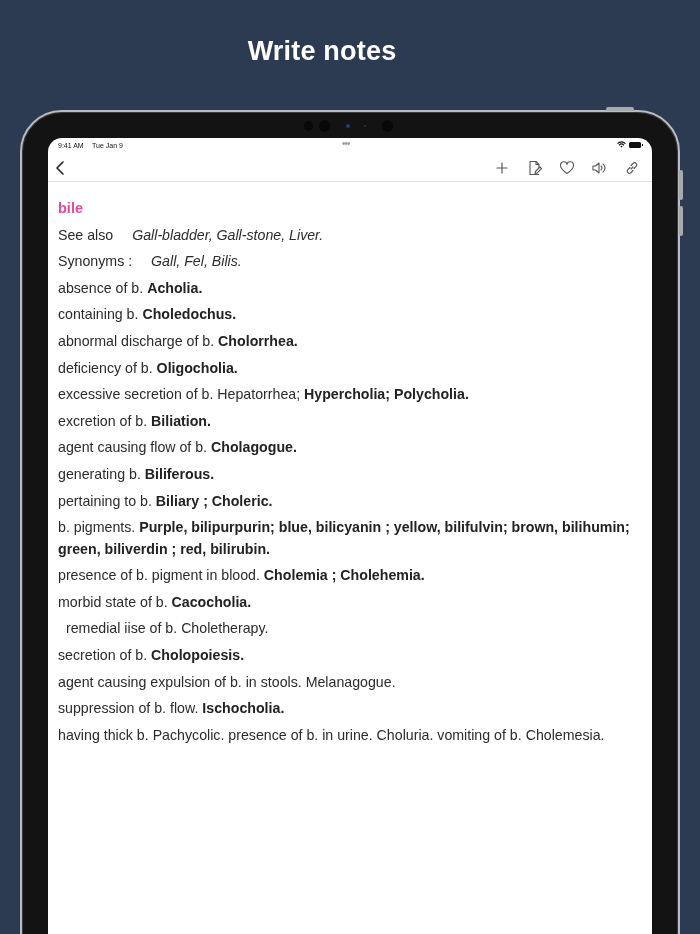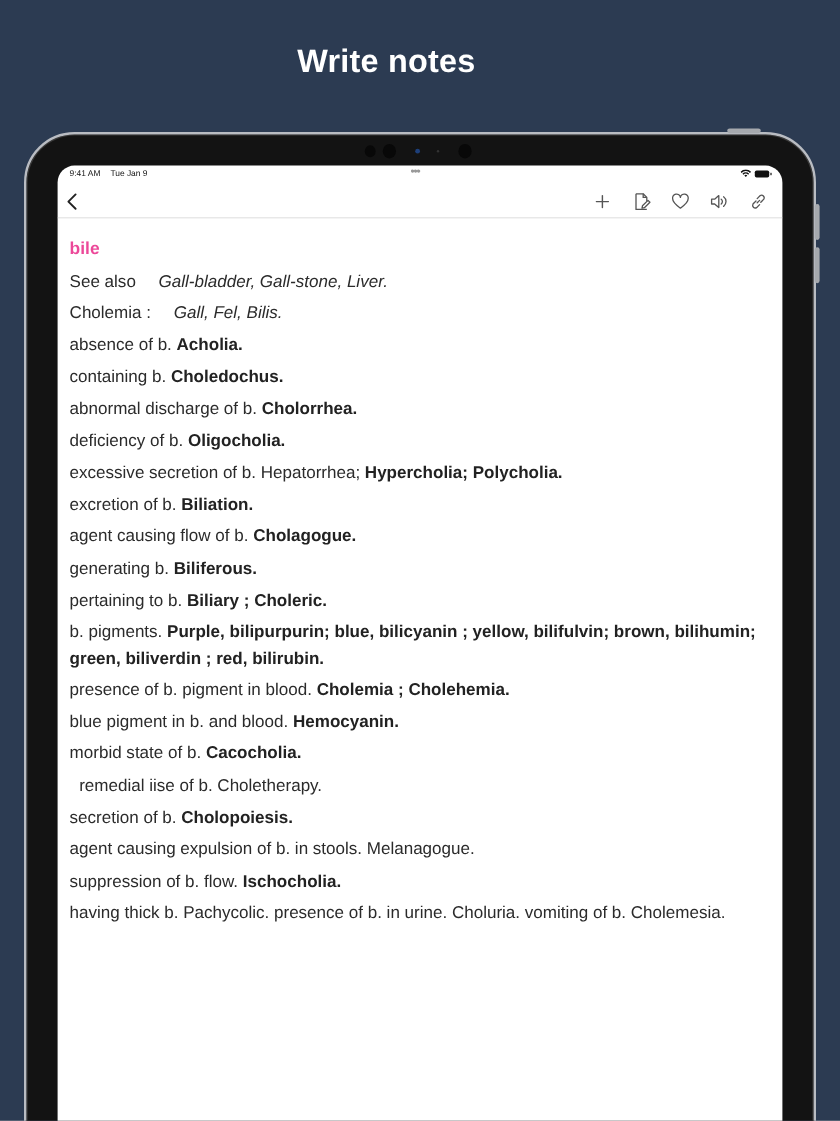--- a/index.html
+++ b/index.html
@@ -151,34 +151,33 @@
             <path d="M7 9 L9 7" stroke="#555" stroke-width="1.1" stroke-linecap="round"></path>
             <path d="M6 7.5 L3.5 10 A2.2 2.2 0 0 0 6.5 13 L9 10.5" fill="none" stroke="#555" stroke-width="1.1" stroke-linecap="round"></path>
             <path d="M10 8.5 L12.5 6 A2.2 2.2 0 0 0 9.5 3 L7 5.5" fill="none" stroke="#555" stroke-width="1.1" stroke-linecap="round"></path>
           </svg>
       </div>
     </div>
 
     <div class="content">
       <span class="line entry-title">bile</span>
       <span class="line"><span>See also </span><i>Gall-bladder, Gall-stone, Liver.</i></span>
-      <span class="line"><span>Cholemia : </span><i>Gall, Fel, Bilis.</i></span>
+      <span class="line"><span>Synonyms : </span><i>Gall, Fel, Bilis.</i></span>
 
       <span class="line"><span>absence of b. </span><b>Acholia.</b></span>
       <span class="line"><span>containing b. </span><b>Choledochus.</b></span>
       <span class="line"><span>abnormal discharge of b. </span><b>Cholorrhea.</b></span>
       <span class="line"><span>deficiency of b. </span><b>Oligocholia.</b></span>
       <span class="line"><span>excessive secretion of b. Hepatorrhea; </span><b>Hypercholia; Polycholia.</b></span>
       <span class="line"><span>excretion of b. </span><b>Biliation.</b></span>
       <span class="line"><span>agent causing flow of b. </span><b>Cholagogue.</b></span>
       <span class="line"><span>generating b. </span><b>Biliferous.</b></span>
       <span class="line"><span>pertaining to b. </span><b>Biliary ; Choleric.</b></span>
       <span class="line wrap"><span>b. pigments. </span><b>Purple, bilipurpurin; blue, bilicyanin ; yellow, bilifulvin; brown, bilihumin; green, biliverdin ; red, bilirubin.</b></span>
       <span class="line"><span>presence of b. pigment in blood. </span><b>Cholemia ; Cholehemia.</b></span>
-      <span class="line"><span>blue pigment in b. and blood. </span><b>Hemocyanin.</b></span>
       <span class="line"><span>morbid state of b. </span><b>Cacocholia.</b></span>
       <span class="line indent"><span>remedial iise of b. Choletherapy.</span><b></b></span>
       <span class="line"><span>secretion of b. </span><b>Cholopoiesis.</b></span>
       <span class="line"><span>agent causing expulsion of b. in stools. Melanagogue.</span><b></b></span>
       <span class="line"><span>suppression of b. flow. </span><b>Ischocholia.</b></span>
       <span class="line"><span>having thick b. Pachycolic. presence of b. in urine. Choluria. vomiting of b. Cholemesia.</span><b></b></span>
     </div>
   </div>
 </div>
 

